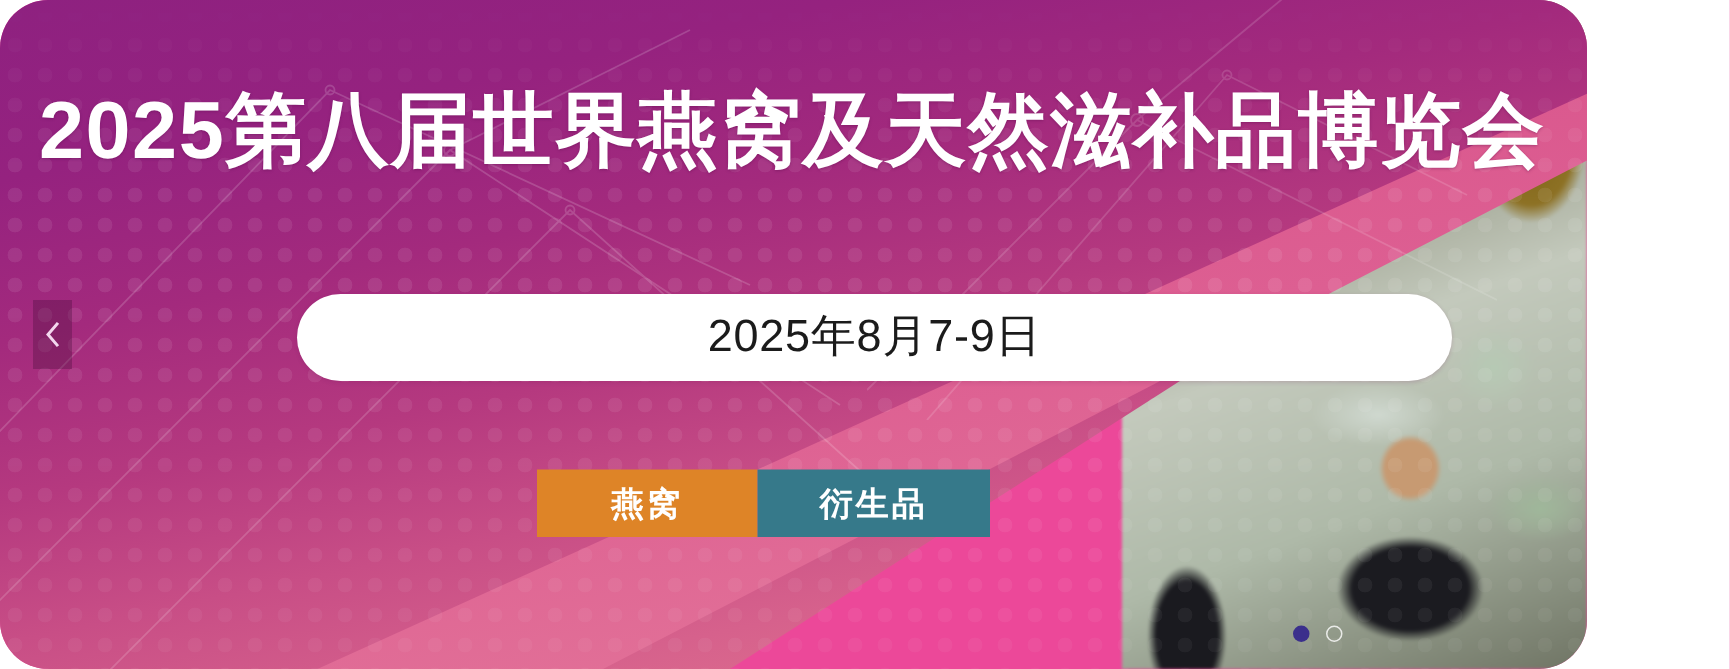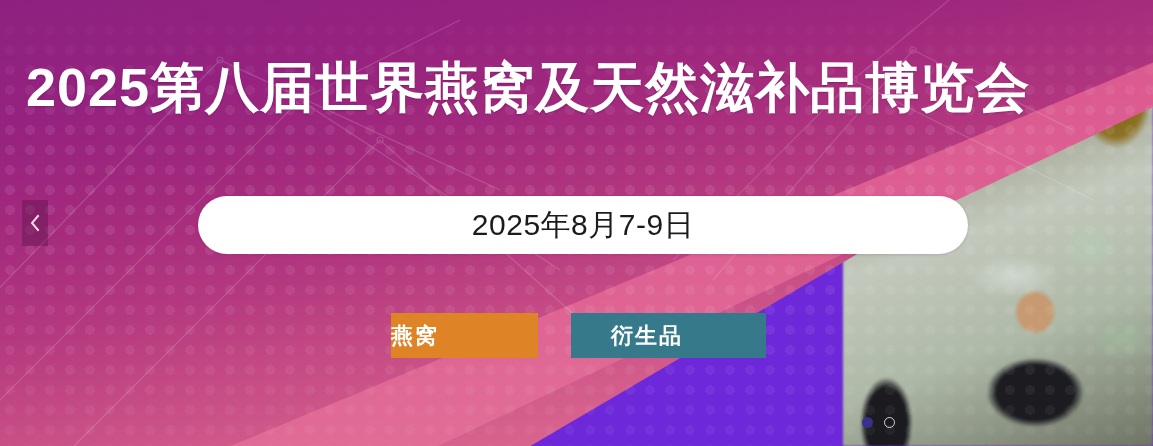--- a/index.html
+++ b/index.html
@@ -6,24 +6,25 @@
     margin: 0;
     padding: 0;
     background: #ffffff;
   }
   body {
     font-family: "Liberation Sans", "DejaVu Sans", sans-serif;
   }
 
   .banner {
     position: relative;
-    width: 1153px;
+    width: 1058px;
     height: 446px;
     overflow: hidden;
-    background: #6d28d9;
+    background: #ec4899;
+    border-radius: 32px;
   }
 
   
   .photo-layer {
     position: absolute;
     inset: 0;
     overflow: hidden;
   }
   .photo {
     position: absolute;
@@ -142,29 +143,29 @@
   .tags {
     position: absolute;
     left: 358px;
     top: 313px;
     display: flex;
     height: 45px;
   }
   .tag {
     display: flex;
     align-items: center;
+    justify-content: center;
     color: #ffffff;
     font-size: 22px;
     font-weight: 700;
     letter-spacing: 2px;
-    margin-left: 33px;
   }
   .tag-yanwo   { width: 147px; background: #de8427; }
   .tag-zibu    { width: 153px; background: #5fa93c; }
-  .tag-yansheng{ width: 155px; background: #36798a; padding-left: 40px; }
+  .tag-yansheng{ width: 155px; background: #36798a; }
 
   
   .nav-prev {
     position: absolute;
     left: 22px;
     top: 200px;
     width: 26px;
     height: 46px;
     background: rgba(60,10,50,.30);
     display: flex;

